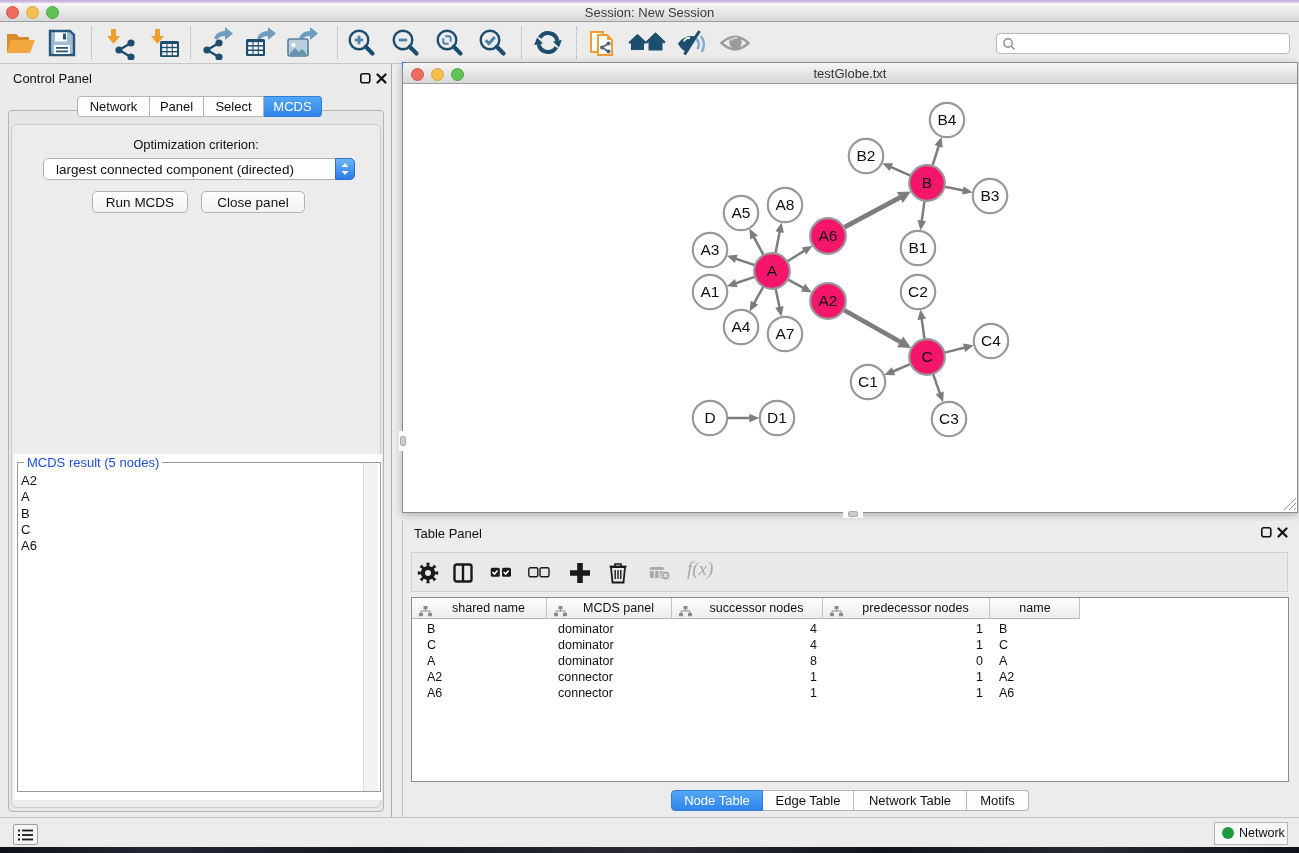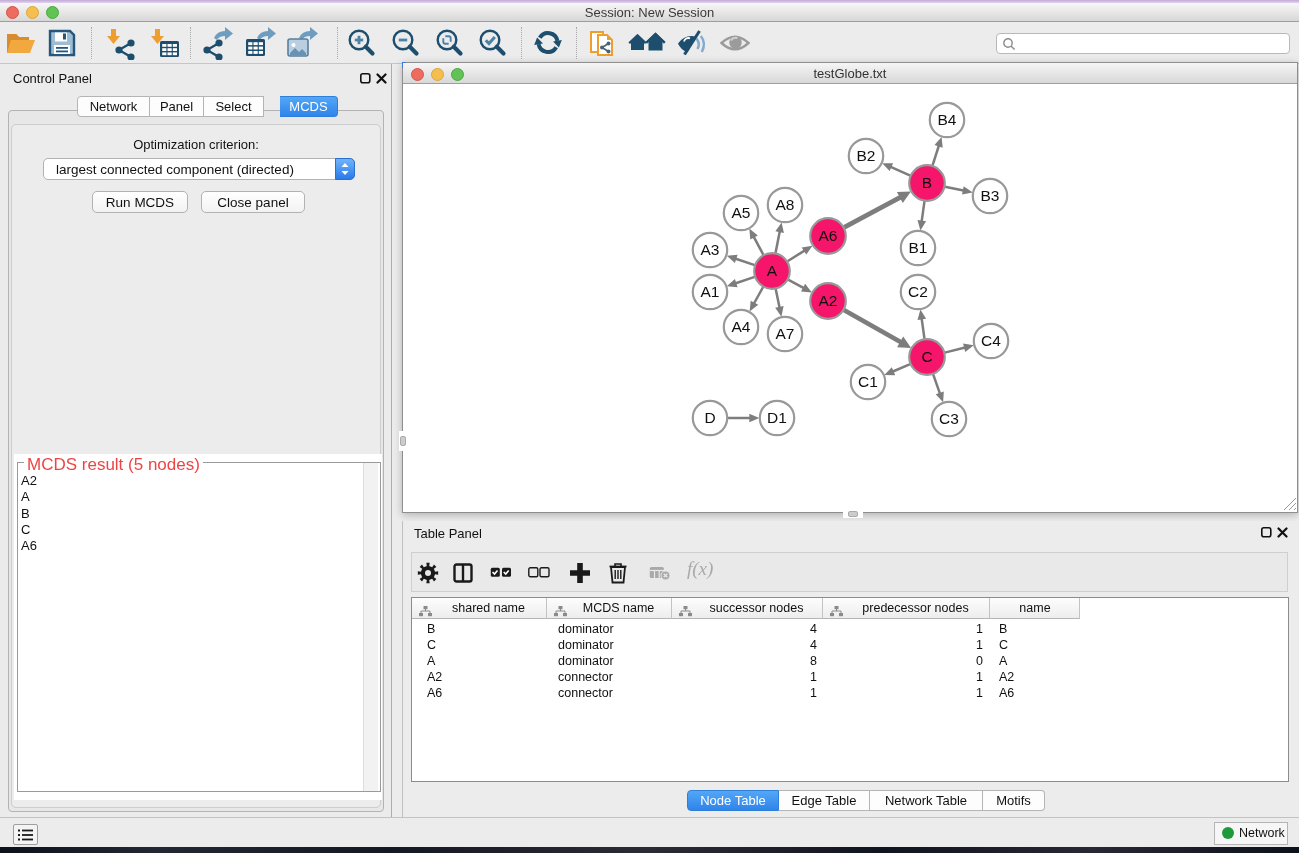--- a/index.html
+++ b/index.html
@@ -1,20 +1,20 @@
 <!DOCTYPE html>
 <html><head><meta charset="utf-8"><style>
 *{margin:0;padding:0;box-sizing:border-box;}
 html,body{width:1299px;height:853px;overflow:hidden;}
 body{font-family:"Liberation Sans",sans-serif;background:#ececec;position:relative;}
 .abs{position:absolute;}
 .tbico{position:absolute;top:23px;height:40px;width:40px;display:flex;align-items:center;justify-content:center;}
 .sep{position:absolute;top:27px;width:0;height:32px;border-left:1px dotted #a8a8a8;}
 .tab{display:inline-block;height:21px;line-height:20px;font-size:13px;background:#fdfdfd;border:1px solid #b4b4b4;color:#111;text-align:center;vertical-align:top;}
-.tabsel{background:linear-gradient(#53a7f7,#2f84ea);color:#fff;border-color:#2f7fd8;margin-left:16px;}
+.tabsel{background:linear-gradient(#53a7f7,#2f84ea);color:#fff;border-color:#2f7fd8;}
 </style></head><body>
 
 <div class="abs" style="left:0;top:0;width:1299px;height:3px;background:linear-gradient(#c3a9d9,#e0d4ee);"></div>
 <div class="abs" style="left:0;top:3px;width:1299px;height:19px;background:linear-gradient(#f7f7f7,#d7d7d7);border-bottom:1px solid #9e9e9e;"></div>
 <div class="abs" style="left:0;top:5px;width:1299px;text-align:center;font-size:13px;color:#3a3a3a;">Session: New Session</div>
 <div class="abs" style="left:6px;top:6px;width:13px;height:13px;border-radius:50%;background:#ed6b5f;border:1px solid #d55549;"></div>
 <div class="abs" style="left:26px;top:6px;width:13px;height:13px;border-radius:50%;background:#f5bf4f;border:1px solid #dba63b;"></div>
 <div class="abs" style="left:46px;top:6px;width:13px;height:13px;border-radius:50%;background:#61c355;border:1px solid #4aa93e;"></div>
 
 <div class="abs" style="left:0;top:23px;width:1299px;height:41px;background:#ececec;border-bottom:1px solid #c6c6c6;"></div>
@@ -206,21 +206,21 @@
     <path d="M2.5 6 L6 2 L9.5 6 z M2.5 10 L6 14 L9.5 10 z" fill="#fff"></path>
   </svg>
 <div class="abs" style="left:56px;top:162px;font-size:13.5px;color:#111;">largest connected component (directed)</div>
 
 <div class="abs" style="left:92px;top:191px;width:96px;height:22px;background:linear-gradient(#ffffff,#f2f2f2);border:1px solid #b2b2b2;border-radius:5px;text-align:center;line-height:21px;font-size:13.5px;color:#111;">Run MCDS</div>
 <div class="abs" style="left:201px;top:191px;width:104px;height:22px;background:linear-gradient(#ffffff,#f2f2f2);border:1px solid #b2b2b2;border-radius:5px;text-align:center;line-height:21px;font-size:13.5px;color:#111;">Close panel</div>
 
 <div class="abs" style="left:14px;top:454px;width:368px;height:346px;background:#fff;"></div>
 <div class="abs" style="left:17px;top:462px;width:364px;height:330px;border:1px solid #9a9a9a;background:#fff;"></div>
 <div class="abs" style="left:363px;top:463px;width:15px;height:328px;background:#f2f2f2;border-left:1px solid #dcdcdc;"></div>
-<div class="abs" style="left:24px;top:455px;background:#fff;padding:0 3px;font-size:17px;color:#ef4444;">MCDS result (5 nodes)</div>
+<div class="abs" style="left:24px;top:455px;background:#fff;padding:0 3px;font-size:13px;color:#1d4ed8;">MCDS result (5 nodes)</div>
 <div class="abs" style="left:21px;top:473px;font-size:13px;line-height:16.3px;color:#111;">A2<br>A<br>B<br>C<br>A6</div>
 
 <div class="abs" style="left:402px;top:62px;width:896px;height:451px;background:#fff;border:1px solid #8e8e8e;box-shadow:0 2px 8px rgba(0,0,0,0.25);"></div>
 <div class="abs" style="left:402px;top:62px;width:4px;height:6px;background:#3b78d8;"></div>
 <div class="abs" style="left:403px;top:63px;width:894px;height:21px;background:linear-gradient(#f6f6f6,#d8d8d8);border-bottom:1px solid #9e9e9e;"></div>
 <div class="abs" style="left:403px;top:66px;width:894px;text-align:center;font-size:13px;color:#333;">testGlobe.txt</div>
 <div class="abs" style="left:411px;top:68px;width:13px;height:13px;border-radius:50%;background:#ed6b5f;border:1px solid #d55549;"></div>
 <div class="abs" style="left:431px;top:68px;width:13px;height:13px;border-radius:50%;background:#f5bf4f;border:1px solid #dba63b;"></div>
 <div class="abs" style="left:451px;top:68px;width:13px;height:13px;border-radius:50%;background:#61c355;border:1px solid #4aa93e;"></div>
 
@@ -387,21 +387,21 @@
 <div class="abs" style="left:430px;top:601px;width:117px;text-align:center;font-size:12.5px;color:#111;">shared name</div>
 <div class="abs" style="left:547px;top:598px;width:125px;height:21px;background:linear-gradient(#fdfdfd,#ededed);border-right:1px solid #c3c3c3;border-bottom:1px solid #b5b5b5;"></div>
 <div class="abs" style="left:554px;top:603px;"><svg width="13" height="11" viewBox="0 0 13 11">
       <g fill="#8a8a8a">
         <rect x="4.5" y="0" width="4" height="3.2"></rect>
         <rect x="0" y="7" width="4" height="3.2"></rect>
         <rect x="9" y="7" width="4" height="3.2"></rect>
       </g>
       <path d="M6.5 3 v2 M2 7 v-2 h9 v2" fill="none" stroke="#8a8a8a" stroke-width="1"></path>
     </svg></div>
-<div class="abs" style="left:565px;top:601px;width:107px;text-align:center;font-size:12.5px;color:#111;">MCDS name</div>
+<div class="abs" style="left:565px;top:601px;width:107px;text-align:center;font-size:12.5px;color:#111;">MCDS panel</div>
 <div class="abs" style="left:672px;top:598px;width:151px;height:21px;background:linear-gradient(#fdfdfd,#ededed);border-right:1px solid #c3c3c3;border-bottom:1px solid #b5b5b5;"></div>
 <div class="abs" style="left:679px;top:603px;"><svg width="13" height="11" viewBox="0 0 13 11">
       <g fill="#8a8a8a">
         <rect x="4.5" y="0" width="4" height="3.2"></rect>
         <rect x="0" y="7" width="4" height="3.2"></rect>
         <rect x="9" y="7" width="4" height="3.2"></rect>
       </g>
       <path d="M6.5 3 v2 M2 7 v-2 h9 v2" fill="none" stroke="#8a8a8a" stroke-width="1"></path>
     </svg></div>
 <div class="abs" style="left:690px;top:601px;width:133px;text-align:center;font-size:12.5px;color:#111;">successor nodes</div>

